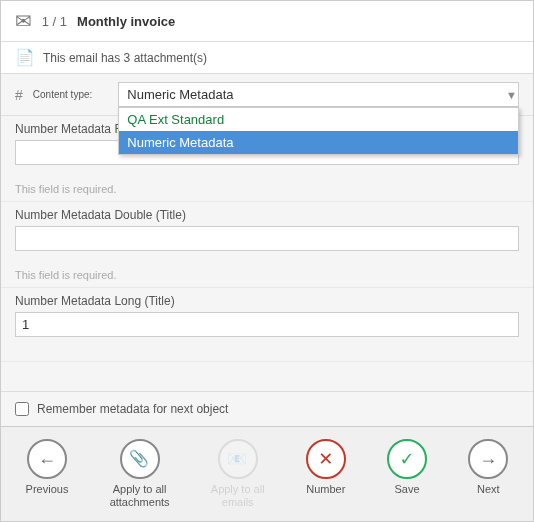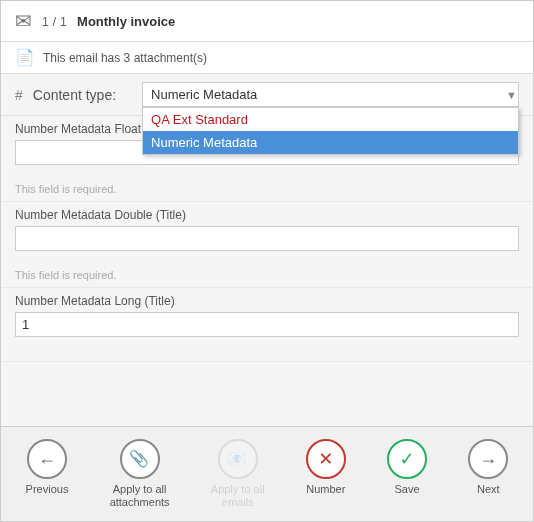--- a/index.html
+++ b/index.html
@@ -101,21 +101,21 @@
       border-bottom: 1px solid #e0e0e0;
       flex-shrink: 0;
       gap: 10px;
     }
     .hash-icon {
       color: #888;
       font-size: 14px;
     }
     .label-text {
       color: #555;
-      font-size: 14px;
+      font-size: 10px;
       white-space: nowrap;
     }
     .select-container {
       flex: 1;
       position: relative;
       margin-left: 16px;
     }
     .select-display {
       width: 100%;
       border: 1px solid #ccc;
@@ -142,21 +142,21 @@
       right: 0;
       background: #fff;
       border: 1px solid #ccc;
       z-index: 100;
       box-shadow: 2px 2px 4px rgba(0,0,0,0.2);
     }
     .dropdown-item {
       padding: 4px 8px;
       cursor: pointer;
       font-size: 13px;
-      color: #b91c1c;
+      color: #15803d;
     }
     .dropdown-item.selected {
       background: #4a90d9;
       color: #fff;
     }
     .field-group {
       border-bottom: 1px solid #e8e8e8;
       padding: 6px 14px;
     }
     .field-label {
@@ -307,20 +307,24 @@
         <input class="field-input" type="text" value="" style="">
         <div class="field-hint">This field is required.</div>
       </div>
       <div class="field-group">
         <div class="field-label">Number Metadata Long (Title)</div>
         <input class="field-input" type="text" value="1" style="">
         <div class="field-hint"></div>
       </div>
     </div>
 
+    <div class="remember-row">
+      <input type="checkbox" class="remember-checkbox" style="">
+      <span class="remember-label">Remember metadata for next object</span>
+    </div>
 
     <div class="footer">
       <button class="footer-btn">
         <div class="circle-btn">←</div>
         <span class="footer-label">Previous</span>
       </button>
       <button class="footer-btn">
         <div class="circle-btn" style="font-size:16px;">📎</div>
         <span class="footer-label">Apply to all<br>attachments</span>
       </button>

